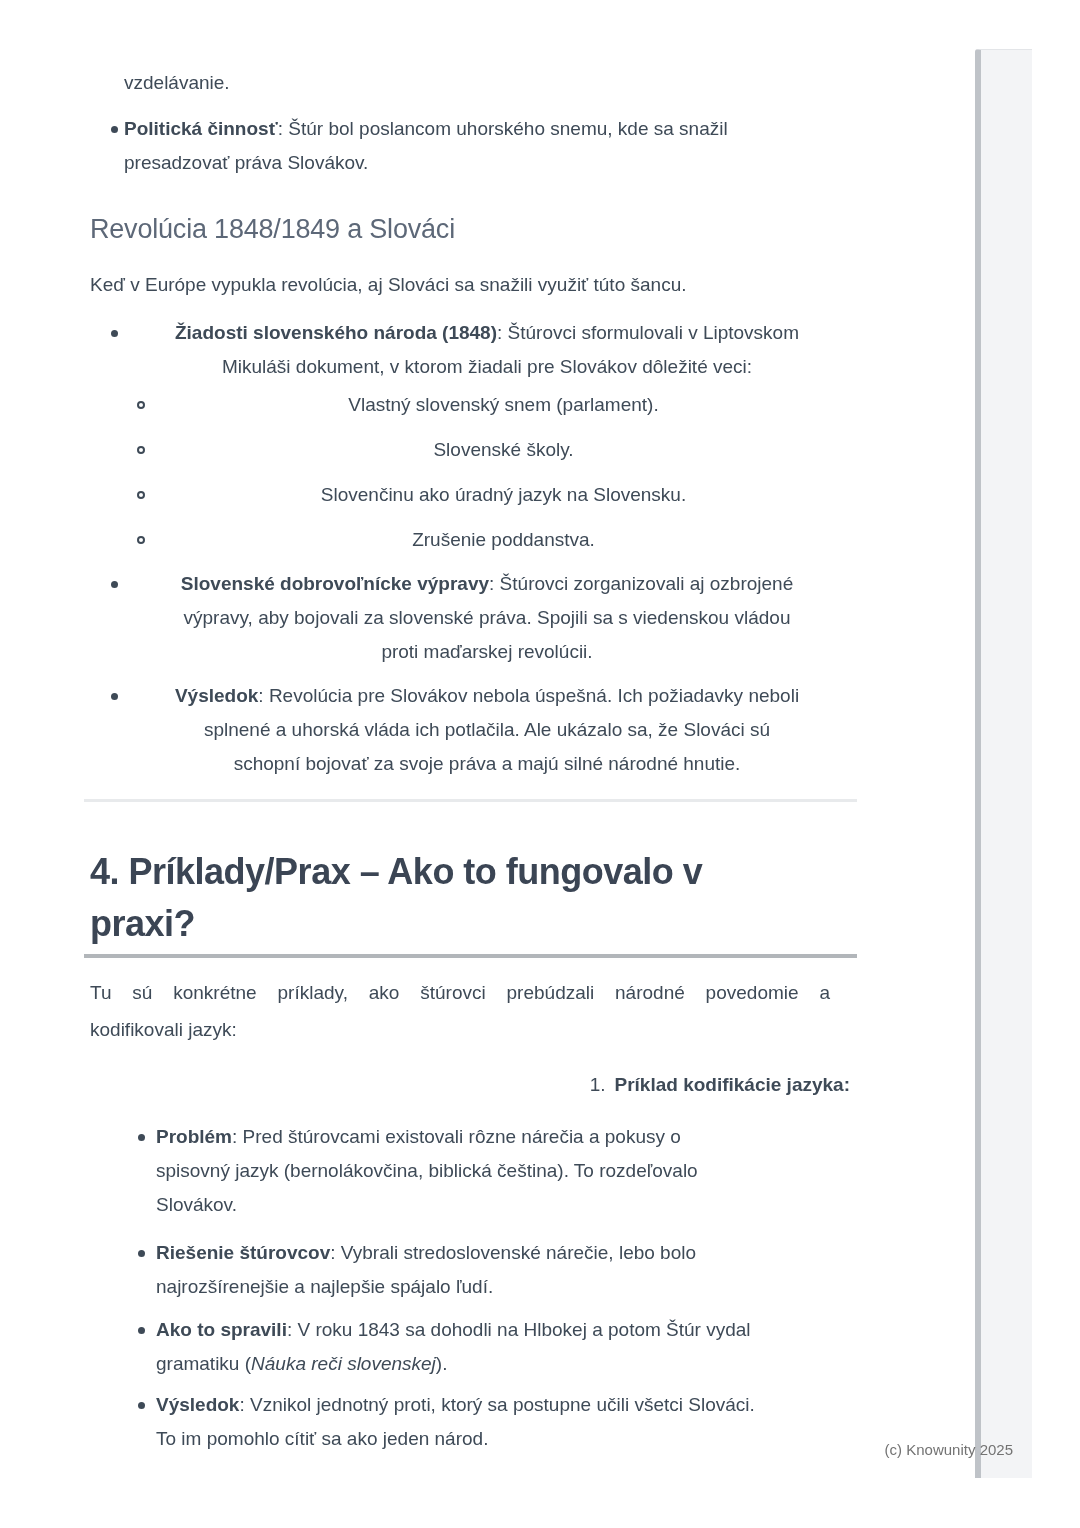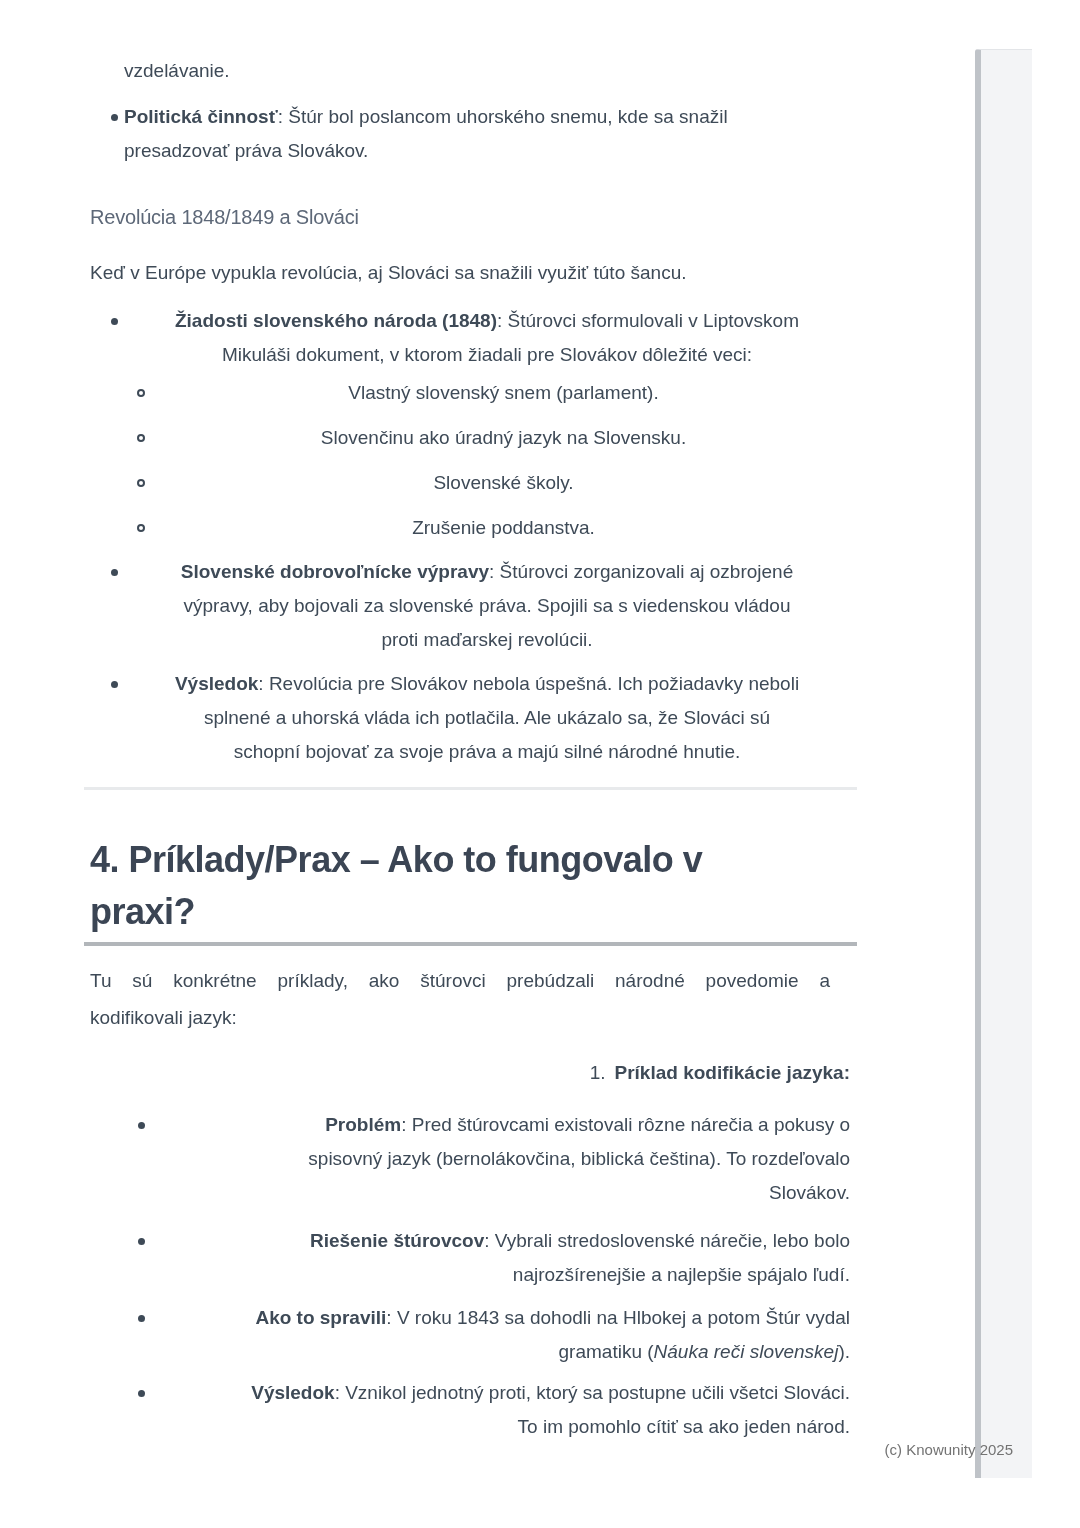--- a/index.html
+++ b/index.html
@@ -2,21 +2,21 @@
 <html lang="sk"><head>
 <meta charset="utf-8">
 <style>
   html,body{margin:0;padding:0;}
   body{
     width:1080px;height:1528px;position:relative;overflow:hidden;
     background:#ffffff;
     font-family:"Liberation Sans","DejaVu Sans",sans-serif;
     color:#3e4a57;
   }
-  .content{position:absolute;left:90px;top:4px;width:760px;font-size:19px;line-height:34px;}
+  .content{position:absolute;left:90px;top:16px;width:760px;font-size:19px;line-height:34px;}
   .ml{white-space:pre-line;}
   .b{font-weight:bold;}
 
   
   .frag{margin:50px 0 0;padding-left:34px;}
 
   
   ul.l1{list-style:none;margin:2px 0 0;padding:0;}
   ul.l1>li{position:relative;padding-left:34px;margin-top:12px;}
   ul.l1>li::before{
@@ -31,41 +31,41 @@
   ul.l2c{list-style:none;margin:4px 0 0;padding:0;}
   ul.l2c>li{position:relative;padding-left:33px;margin-top:11px;}
   ul.l2c>li:first-child{margin-top:0;}
   ul.l2c>li::before{
     content:"";position:absolute;left:13px;top:13px;
     width:8px;height:8px;box-sizing:border-box;
     border:2px solid #3e4a57;border-radius:50%;background:transparent;
   }
 
   h2.sec{
-    margin:30px 0 0;font-size:20px;line-height:38px;font-weight:400;
+    margin:30px 0 0;font-size:27px;line-height:38px;font-weight:400;
     color:#5d6878;letter-spacing:-0.2px;
   }
   .intro{margin:20px 0 0;}
 
   .divider{height:3px;background:#e8eaec;margin:18px 0 0 -6px;width:773px;}
 
   h1.big{
     margin:44px 0 0;font-size:36px;line-height:52px;font-weight:bold;
     color:#3b4554;letter-spacing:-0.5px;
   }
   .h1-rule{height:4px;background:#b2b6ba;margin:4px 0 0 -6px;width:773px;}
 
   .jpar{margin-top:16px;width:740px;line-height:37px;}
   .jpar .jl1{text-align:justify;text-align-last:justify;}
 
   .num-item{margin-top:20px;padding-left:12px;text-align:right;}
   .num-item .num{margin-right:9px;}
 
   
-  ul.l2d{list-style:none;margin:0;padding:0;text-align:right;}
+  ul.l2d{list-style:none;margin:0;padding:0;}
   ul.l2d>li{position:relative;padding-left:66px;margin-top:14px;}
   ul.l2d>li::before{
     content:"";position:absolute;left:48px;top:14px;
     width:7px;height:7px;border-radius:50%;background:#3e4a57;
   }
   ul.l2d>li.i1{margin-top:18px;}
   ul.l2d>li.i3{margin-top:9px;}
   ul.l2d>li.i4{margin-top:7px;}
 
   
@@ -101,22 +101,22 @@
   <h2 class="sec">Revolúcia 1848/1849 a Slováci</h2>
 
   <p class="intro">Keď v Európe vypukla revolúcia, aj Slováci sa snažili využiť túto šancu.</p>
 
   <ul class="l1 rev">
     <li>
       <span class="b">Žiadosti slovenského národa (1848)</span><span class="ml">: Štúrovci sformulovali v Liptovskom
 Mikuláši dokument, v ktorom žiadali pre Slovákov dôležité veci:</span>
       <ul class="l2c">
         <li><span>Vlastný slovenský snem (parlament).</span></li>
+        <li><span>Slovenské školy.</span></li>
         <li><span>Slovenčinu ako úradný jazyk na Slovensku.</span></li>
-        <li><span>Slovenské školy.</span></li>
         <li><span>Zrušenie poddanstva.</span></li>
       </ul>
     </li>
     <li>
       <span class="b">Slovenské dobrovoľnícke výpravy</span><span class="ml">: Štúrovci zorganizovali aj ozbrojené
 výpravy, aby bojovali za slovenské práva. Spojili sa s viedenskou vládou
 proti maďarskej revolúcii.</span>
     </li>
     <li>
       <span class="b">Výsledok</span><span class="ml">: Revolúcia pre Slovákov nebola úspešná. Ich požiadavky neboli

